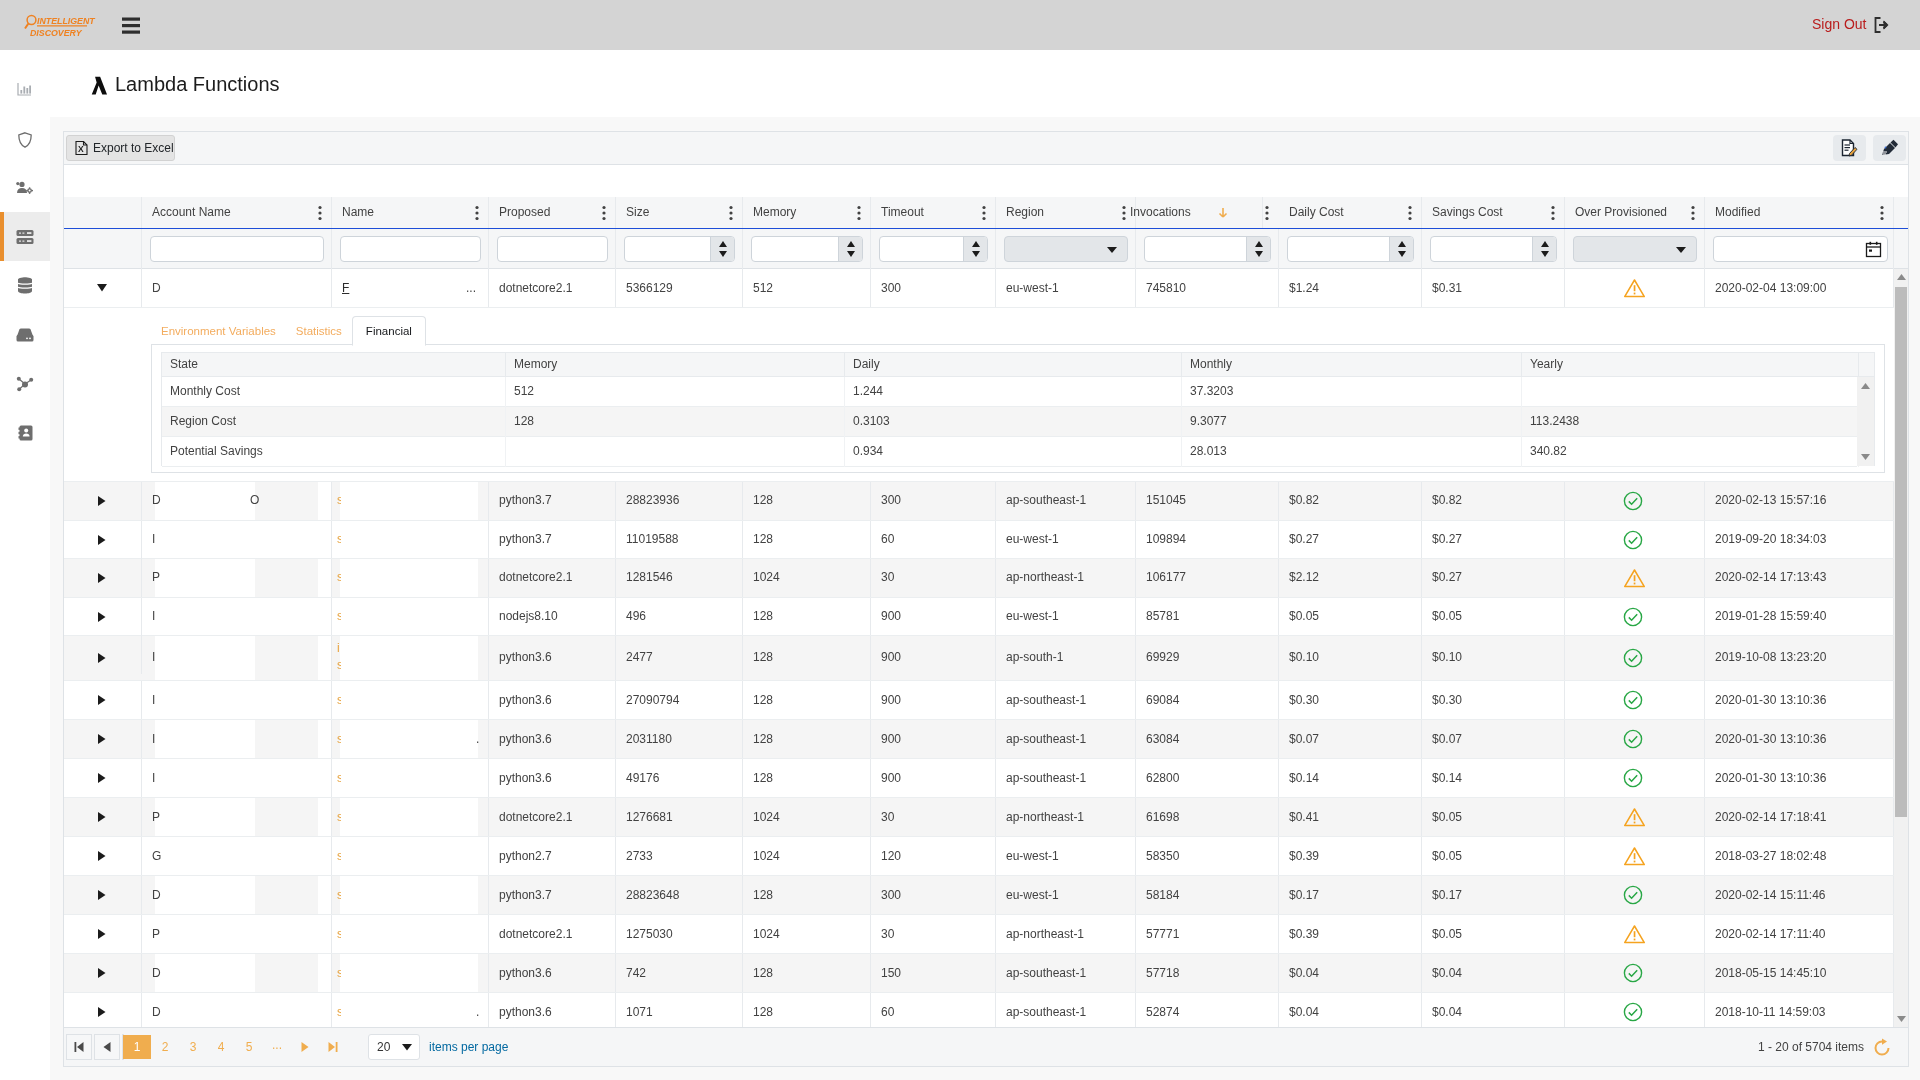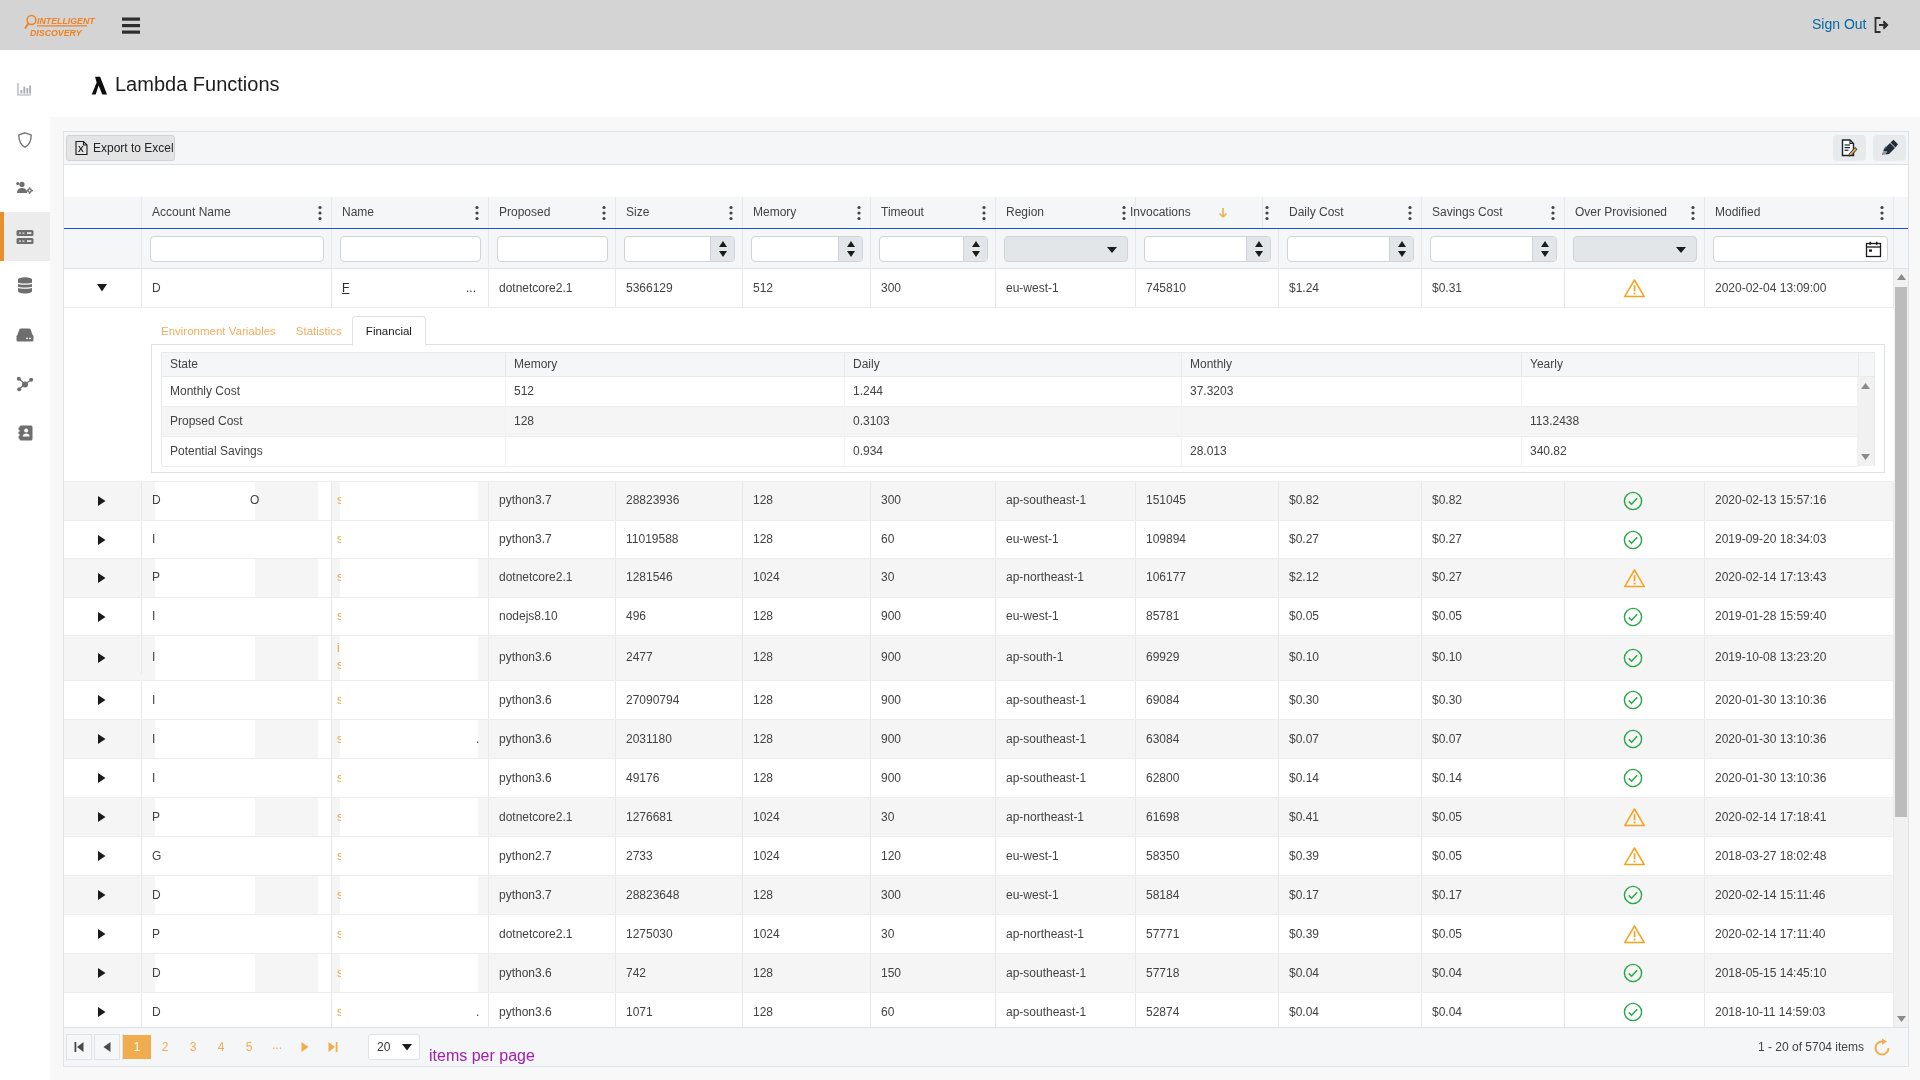--- a/index.html
+++ b/index.html
@@ -26,21 +26,21 @@
       <line x1="5.4" y1="9.5" x2="2" y2="14.5" stroke="#ef8222" stroke-width="2"></line>
       <text x="14" y="9.5" font-size="8.8" font-style="italic" font-weight="bold" fill="#ef8222" font-family="Liberation Sans">INTELLIGENT</text>
       <line x1="14" y1="11.8" x2="64" y2="11.8" stroke="#ef8222" stroke-width="1.3"></line>
       <text x="7" y="21.5" font-size="8.8" font-style="italic" font-weight="bold" fill="#ef8222" font-family="Liberation Sans">DISCOVERY</text>
     </svg>
     <svg class="abs" style="left:122px;top:16px" width="19" height="18" viewBox="0 0 19 18">
       <rect x="0" y="1.5" width="18" height="3.2" fill="#2e2e2e"></rect>
       <rect x="0" y="8" width="18" height="3.2" fill="#2e2e2e"></rect>
       <rect x="0" y="14.5" width="18" height="3.2" fill="#2e2e2e"></rect>
     </svg>
-    <div class="abs" style="left:1812px;top:16px;font-size:14px;color:#0369a1">Sign Out</div>
+    <div class="abs" style="left:1812px;top:16px;font-size:14px;color:#b91c1c">Sign Out</div>
     <svg class="abs" style="right:29px;top:17px" width="17" height="16" viewBox="0 0 17 16">
       <path d="M6.5 1 H1.5 V15 H6.5" fill="none" stroke="#2e2e2e" stroke-width="1.8"></path>
       <path d="M5 8 H13 M13 8 L9.5 4.5 M13 8 L9.5 11.5" fill="none" stroke="#2e2e2e" stroke-width="1.8"></path>
       <path d="M9.5 3.5 L14.5 8 L9.5 12.5 Z" fill="#2e2e2e"></path>
     </svg>
   </div>
 <div class="side">
     <div class="abs" style="left:0;top:162px;width:50px;height:49px;background:#ececec;border-left:4px solid #e98f2e"></div>
     <svg class="abs" style="left:17px;top:33px" width="15" height="13" viewBox="0 0 15 13">
       <path d="M1 0 V12 H14" fill="none" stroke="#a9adb2" stroke-width="1.2"></path>
@@ -302,23 +302,24 @@
               <div class="abs" style="left:1020px;top:0;width:340px;height:24px;border-right:1px solid #e7eaed;font-size:12px;color:#424242;line-height:23px;padding-left:8px">Monthly</div>
               <div class="abs" style="left:1360px;top:0;width:337px;height:24px;border-right:1px solid #e7eaed;font-size:12px;color:#424242;line-height:23px;padding-left:8px">Yearly</div>
             </div>
             <div class="abs" style="left:0;top:24px;width:1695px;height:30px;background:#fff;border-bottom:1px solid #ebeef0">
               <div class="abs" style="left:0px;top:0;width:344px;height:30px;font-size:12px;color:#424242;line-height:29px;padding-left:8px;border-right:1px solid #f0f2f4">Monthly Cost</div>
               <div class="abs" style="left:344px;top:0;width:339px;height:30px;font-size:12px;color:#424242;line-height:29px;padding-left:8px;border-right:1px solid #f0f2f4">512</div>
               <div class="abs" style="left:683px;top:0;width:337px;height:30px;font-size:12px;color:#424242;line-height:29px;padding-left:8px;border-right:1px solid #f0f2f4">1.244</div>
               <div class="abs" style="left:1020px;top:0;width:340px;height:30px;font-size:12px;color:#424242;line-height:29px;padding-left:8px;border-right:1px solid #f0f2f4">37.3203</div>
             </div>
             <div class="abs" style="left:0;top:54px;width:1695px;height:30px;background:#f5f5f5;border-bottom:1px solid #ebeef0">
-              <div class="abs" style="left:0px;top:0;width:344px;height:30px;font-size:12px;color:#424242;line-height:29px;padding-left:8px;border-right:1px solid #f0f2f4">Propsed Cost</div>
+              <div class="abs" style="left:0px;top:0;width:344px;height:30px;font-size:12px;color:#424242;line-height:29px;padding-left:8px;border-right:1px solid #f0f2f4">Region Cost</div>
               <div class="abs" style="left:344px;top:0;width:339px;height:30px;font-size:12px;color:#424242;line-height:29px;padding-left:8px;border-right:1px solid #f0f2f4">128</div>
               <div class="abs" style="left:683px;top:0;width:337px;height:30px;font-size:12px;color:#424242;line-height:29px;padding-left:8px;border-right:1px solid #f0f2f4">0.3103</div>
+              <div class="abs" style="left:1020px;top:0;width:340px;height:30px;font-size:12px;color:#424242;line-height:29px;padding-left:8px;border-right:1px solid #f0f2f4">9.3077</div>
               <div class="abs" style="left:1360px;top:0;width:337px;height:30px;font-size:12px;color:#424242;line-height:29px;padding-left:8px;border-right:1px solid #f0f2f4">113.2438</div>
             </div>
             <div class="abs" style="left:0;top:84px;width:1695px;height:30px;background:#fff;border-bottom:1px solid #ebeef0">
               <div class="abs" style="left:0px;top:0;width:344px;height:30px;font-size:12px;color:#424242;line-height:29px;padding-left:8px;border-right:1px solid #f0f2f4">Potential Savings</div>
               <div class="abs" style="left:344px;top:0;width:339px;height:30px;font-size:12px;color:#424242;line-height:29px;padding-left:8px;border-right:1px solid #f0f2f4"></div>
               <div class="abs" style="left:683px;top:0;width:337px;height:30px;font-size:12px;color:#424242;line-height:29px;padding-left:8px;border-right:1px solid #f0f2f4">0.934</div>
               <div class="abs" style="left:1020px;top:0;width:340px;height:30px;font-size:12px;color:#424242;line-height:29px;padding-left:8px;border-right:1px solid #f0f2f4">28.013</div>
               <div class="abs" style="left:1360px;top:0;width:337px;height:30px;font-size:12px;color:#424242;line-height:29px;padding-left:8px;border-right:1px solid #f0f2f4">340.82</div>
             </div>
             <div class="abs" style="left:1695px;top:24px;width:17px;height:89px;background:#f1f1f1">
@@ -746,19 +747,19 @@
             <path d="M0.5 0 V10 L7.5 5 Z" fill="#f0ad4e"></path>
           </svg></div>
         <div style="position:absolute;left:196px;top:0;width:28px;height:24px;text-align:center"><svg style="margin-top:7px" width="10" height="10" viewBox="0 0 10 10">
             <path d="M0.5 0 V10 L7 5 Z" fill="#f0ad4e"></path>
             <rect x="7.7" y="0" width="1.8" height="10" fill="#f0ad4e"></rect>
           </svg></div>
       </div>
       <div class="abs" style="left:304px;top:6px;width:52px;height:26px;border:1px solid #dee2e6;background:#fff;border-radius:3px;font-size:12px;color:#333;line-height:24px;padding-left:8px">20<svg style="position:absolute;right:7px;top:9px" width="10" height="7" viewBox="0 0 10 7">
           <path d="M0 0 H10 L5 6.5 Z" fill="#1b1b1b"></path>
         </svg></div>
-      <div class="abs" style="left:365px;top:8px;height:39px;line-height:39px;font-size:16px;color:#a21caf">items per page</div>
+      <div class="abs" style="left:365px;top:0;height:39px;line-height:39px;font-size:12px;color:#0369a1">items per page</div>
       <div class="abs" style="right:44px;top:0;height:39px;line-height:39px;font-size:12px;color:#424242">1 - 20 of 5704 items</div>
       <svg class="abs" style="right:16px;top:10px" width="20" height="20" viewBox="0 0 20 20">
         <path d="M16.5 10 A6.5 6.5 0 1 1 10 3.5" fill="none" stroke="#f0ad4e" stroke-width="2"></path>
         <path d="M10 0.5 L15 3.5 L10 6.8 Z" fill="#f0ad4e"></path>
       </svg>
     </div>
   </div>
 </body></html>

